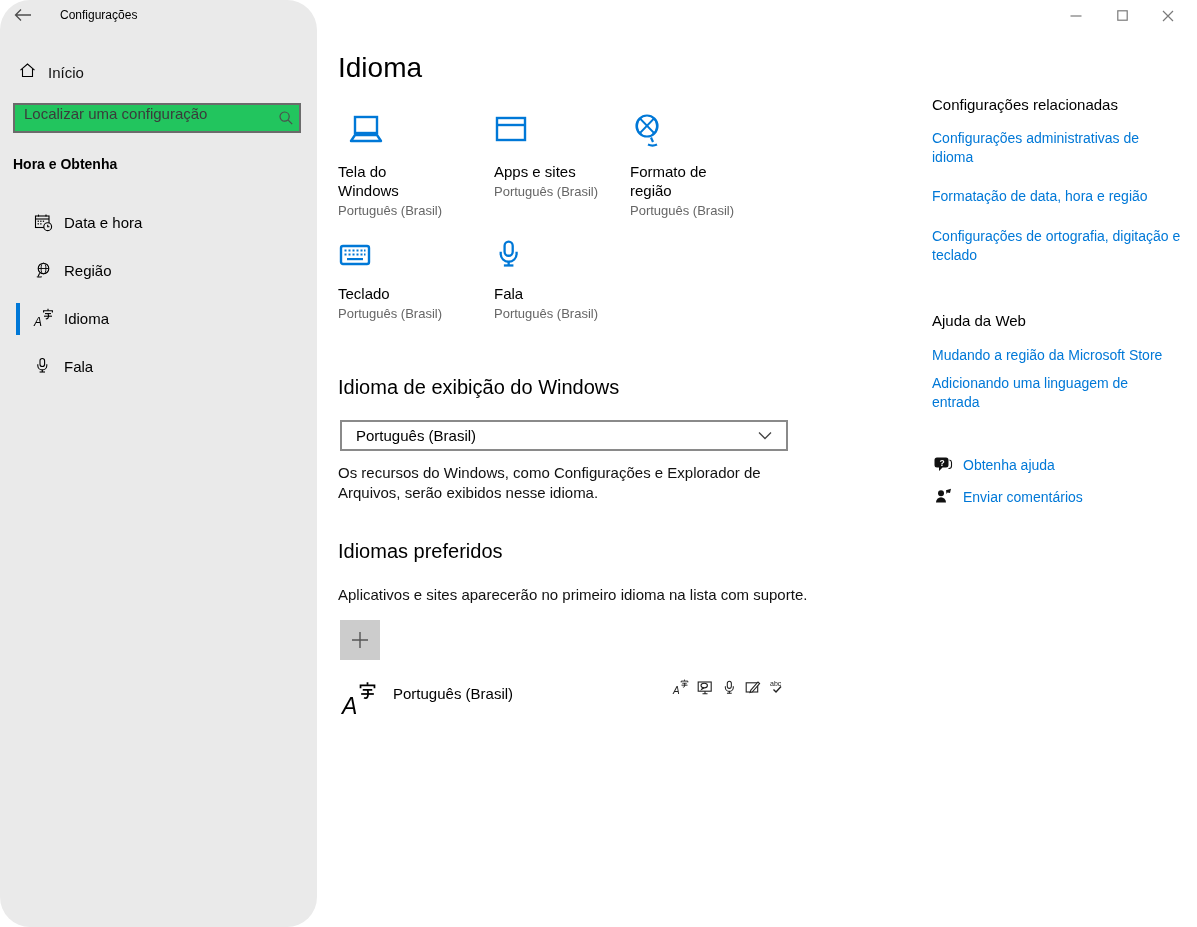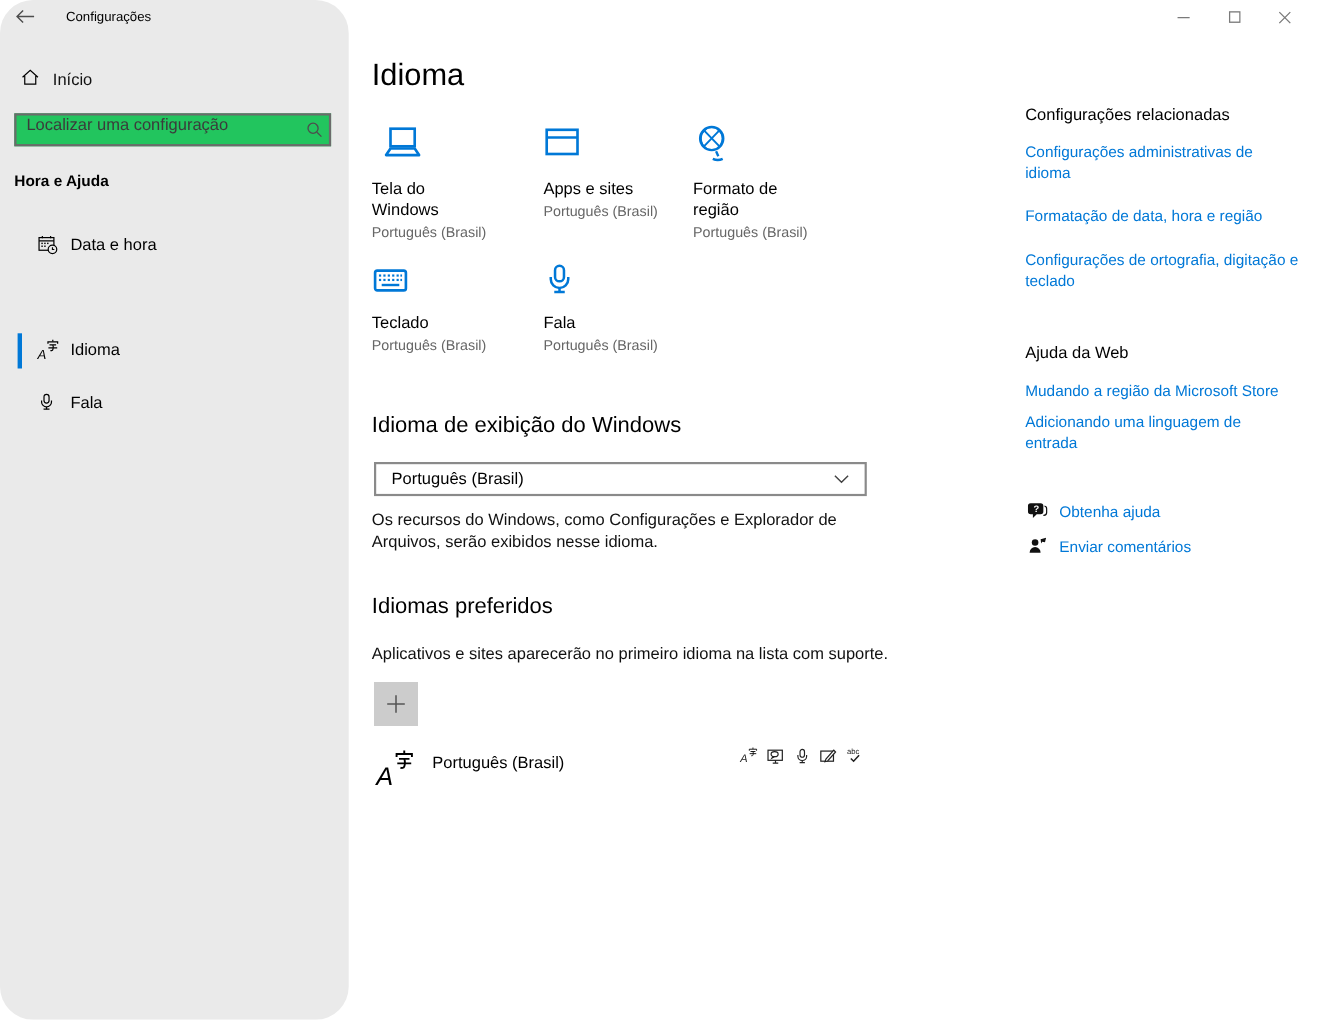--- a/index.html
+++ b/index.html
@@ -128,21 +128,21 @@
   <div class="searchbox">
     <input type="text" placeholder="Localizar uma configuração" style="">
     <span class="search-ico">
       <svg width="16" height="16" viewBox="0 0 16 16">
           <circle cx="6.6" cy="6.6" r="4.6" fill="none" stroke="#4d4d4d" stroke-width="1.2"></circle>
           <line x1="10.2" y1="10.2" x2="14.2" y2="14.2" stroke="#4d4d4d" stroke-width="1.2"></line>
         </svg>
     </span>
   </div>
 
-  <div class="side-section">Hora e Ajuda</div>
+  <div class="side-section">Hora e Obtenha</div>
 
   <div class="nav-item" style="top:199px">
     <span class="ico">
       <svg width="19" height="19" viewBox="0 0 19 19">
         <rect x="1.5" y="3" width="13.5" height="11.5" fill="none" stroke="#000" stroke-width="1.1"></rect>
         <line x1="1.5" y1="6" x2="15" y2="6" stroke="#000" stroke-width="1.1"></line>
         <line x1="4.5" y1="1.6" x2="4.5" y2="3.6" stroke="#000" stroke-width="1.1"></line>
         <line x1="12" y1="1.6" x2="12" y2="3.6" stroke="#000" stroke-width="1.1"></line>
         <g fill="#000">
             <rect x="3.6" y="7.6" width="1.3" height="1.3"></rect>
@@ -151,20 +151,31 @@
             <rect x="3.6" y="10.2" width="1.3" height="1.3"></rect>
             <rect x="6.2" y="10.2" width="1.3" height="1.3"></rect>
           </g>
         <circle cx="13.7" cy="13.7" r="3.9" fill="#eaeaea" stroke="#000" stroke-width="1.1"></circle>
         <path d="M13.7 11.8 V13.8 H15.4" fill="none" stroke="#000" stroke-width="1.1"></path>
       </svg>
     </span>
     <span class="lbl">Data e hora</span>
   </div>
 
+  <div class="nav-item" style="top:247px">
+    <span class="ico">
+      <svg width="18" height="18" viewBox="0 0 18 18">
+        <circle cx="9.5" cy="7.5" r="5.3" fill="none" stroke="#000" stroke-width="1.1"></circle>
+        <ellipse cx="9.5" cy="7.5" rx="2.4" ry="5.3" fill="none" stroke="#000" stroke-width="0.9"></ellipse>
+        <line x1="4.2" y1="7.5" x2="14.8" y2="7.5" stroke="#000" stroke-width="0.9"></line>
+        <path d="M5.6 12.2 L4.2 15.2 M2.8 15.8 a7 3 0 0 0 5 0" fill="none" stroke="#000" stroke-width="1.1"></path>
+      </svg>
+    </span>
+    <span class="lbl">Região</span>
+  </div>
 
   <div class="nav-item selected" style="top:295px">
     <span class="ico langico" style="left:18px; top:13px">
       <i class="a">A</i>
       <i class="zi">
           <svg width="12" height="12" viewBox="0 0 12 12">
             <use href="#zi-glyph"></use>
           </svg>
         </i>
     </span>

